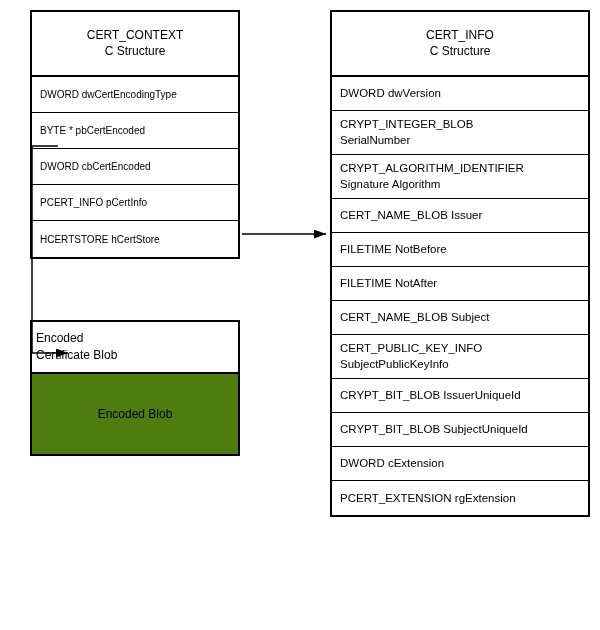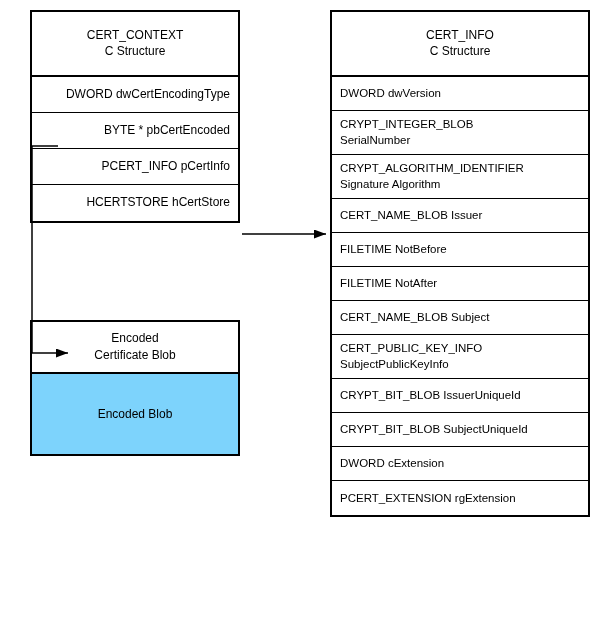--- a/index.html
+++ b/index.html
@@ -32,50 +32,49 @@
     .box-header {
       text-align: center;
       padding: 16px 4px;
       border-bottom: 2px solid #000;
       font-size: 12px;
       line-height: 1.3;
     }
     .box-row {
       border-bottom: 1px solid #000;
       padding: 8px 8px;
-      font-size: 12px;
+      font-size: 10px;
       line-height: 1.3;
       min-height: 36px;
       display: flex;
       align-items: center;
-      justify-content: flex-end;
     }
     .box-row:last-child {
       border-bottom: none;
     }
     
     .encoded-blob-outer {
       position: absolute;
       left: 30px;
       top: 320px;
       width: 210px;
     }
     .encoded-cert-box {
       border: 2px solid #000;
       width: 210px;
     }
     .encoded-cert-header {
-      text-align: center;
+      text-align: left;
       padding: 8px 4px;
       border-bottom: 2px solid #000;
       font-size: 12px;
       line-height: 1.4;
     }
     .encoded-blob-body {
-      background: #7dd3fc;
+      background: #4d7c0f;
       height: 80px;
       display: flex;
       align-items: center;
       justify-content: center;
       font-size: 12px;
     }
     
     .right-col {
       position: absolute;
       left: 330px;
@@ -135,20 +134,23 @@
         <span>CERT_CONTEXT</span><br>
         <span>C Structure</span>
       </div>
       <div class="box-row">
         <span>DWORD dwCertEncodingType</span>
       </div>
       <div class="box-row">
         <span>BYTE *  pbCertEncoded</span>
       </div>
       <div class="box-row">
+        <span>DWORD  cbCertEncoded</span>
+      </div>
+      <div class="box-row">
         <span>PCERT_INFO  pCertInfo</span>
       </div>
       <div class="box-row">
         <span>HCERTSTORE  hCertStore</span>
       </div>
     </div>
   </div>
 
   <div class="encoded-blob-outer">
     <div class="encoded-cert-box">

